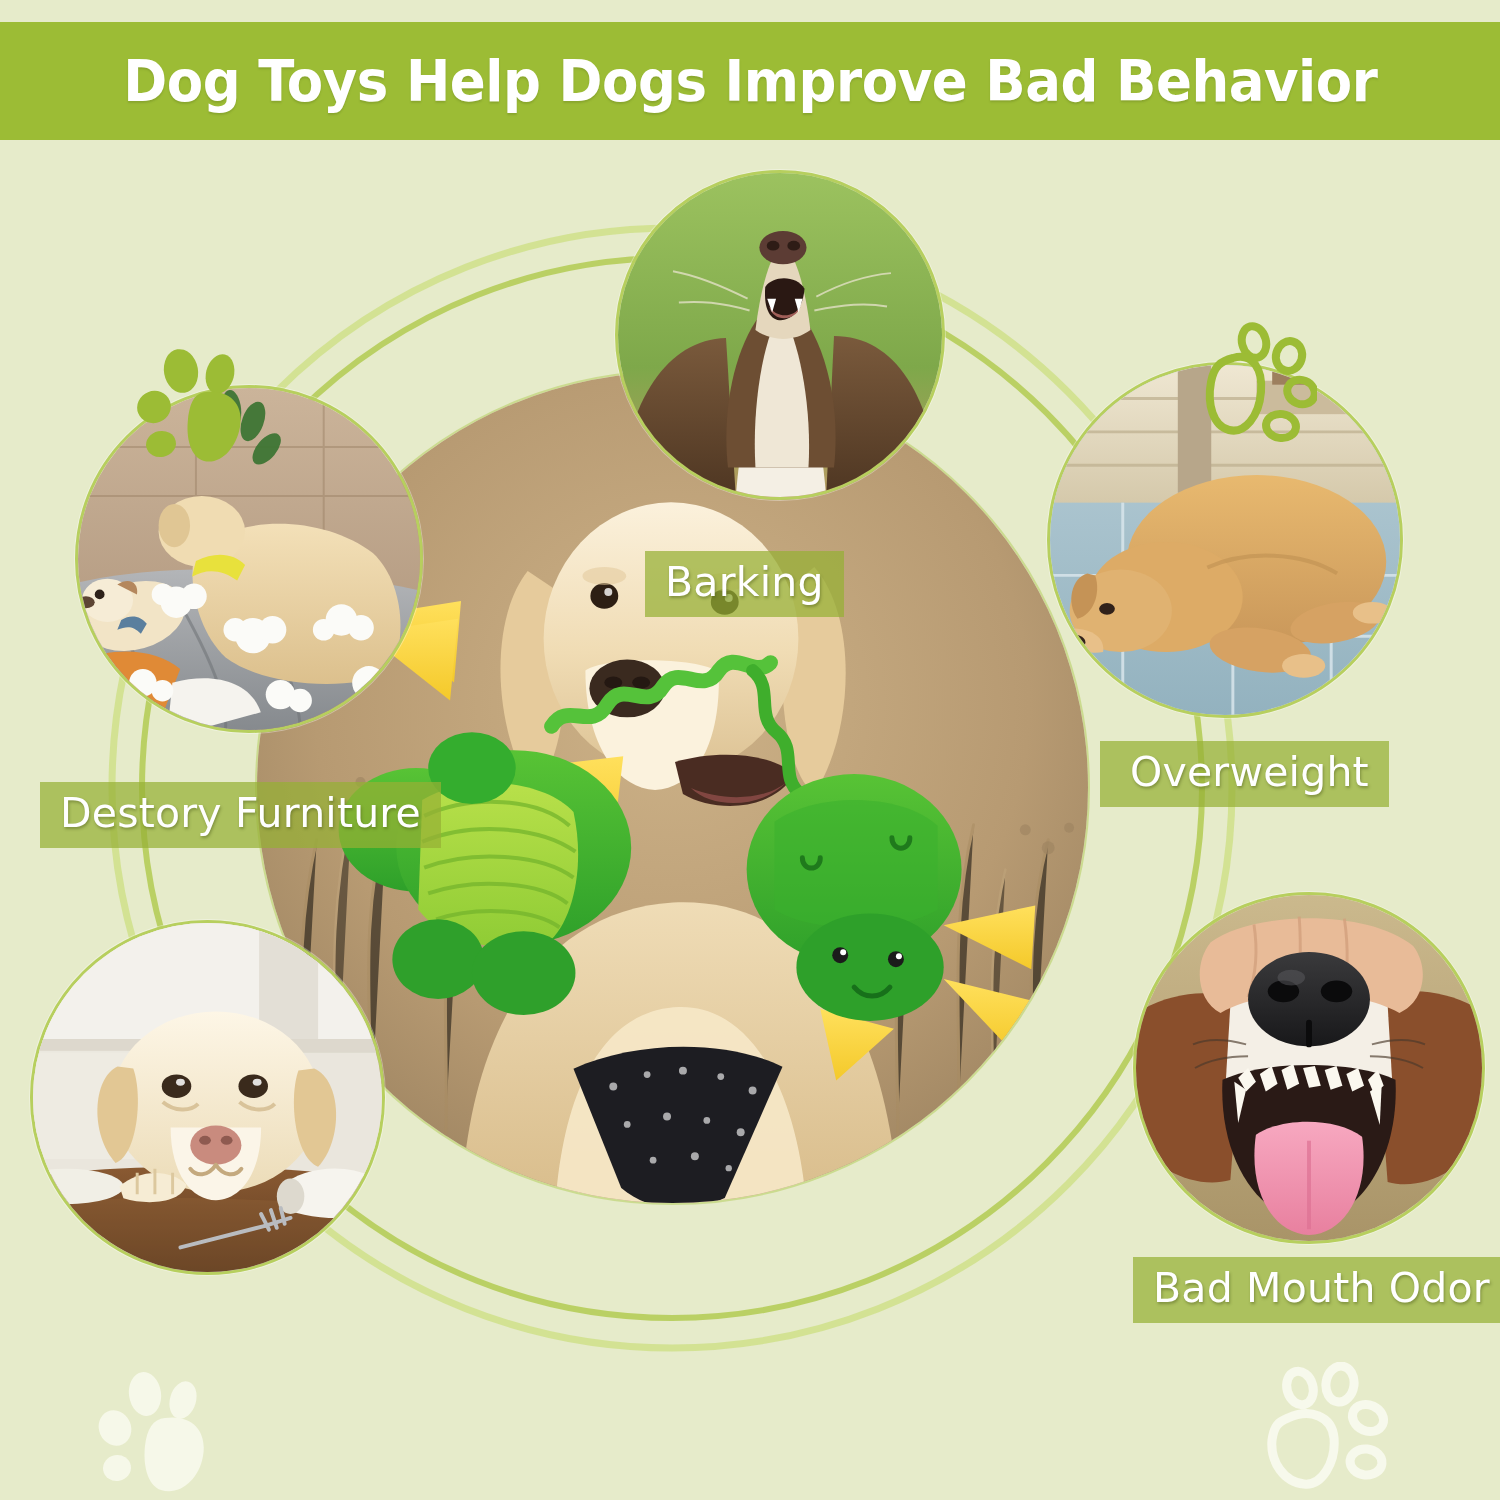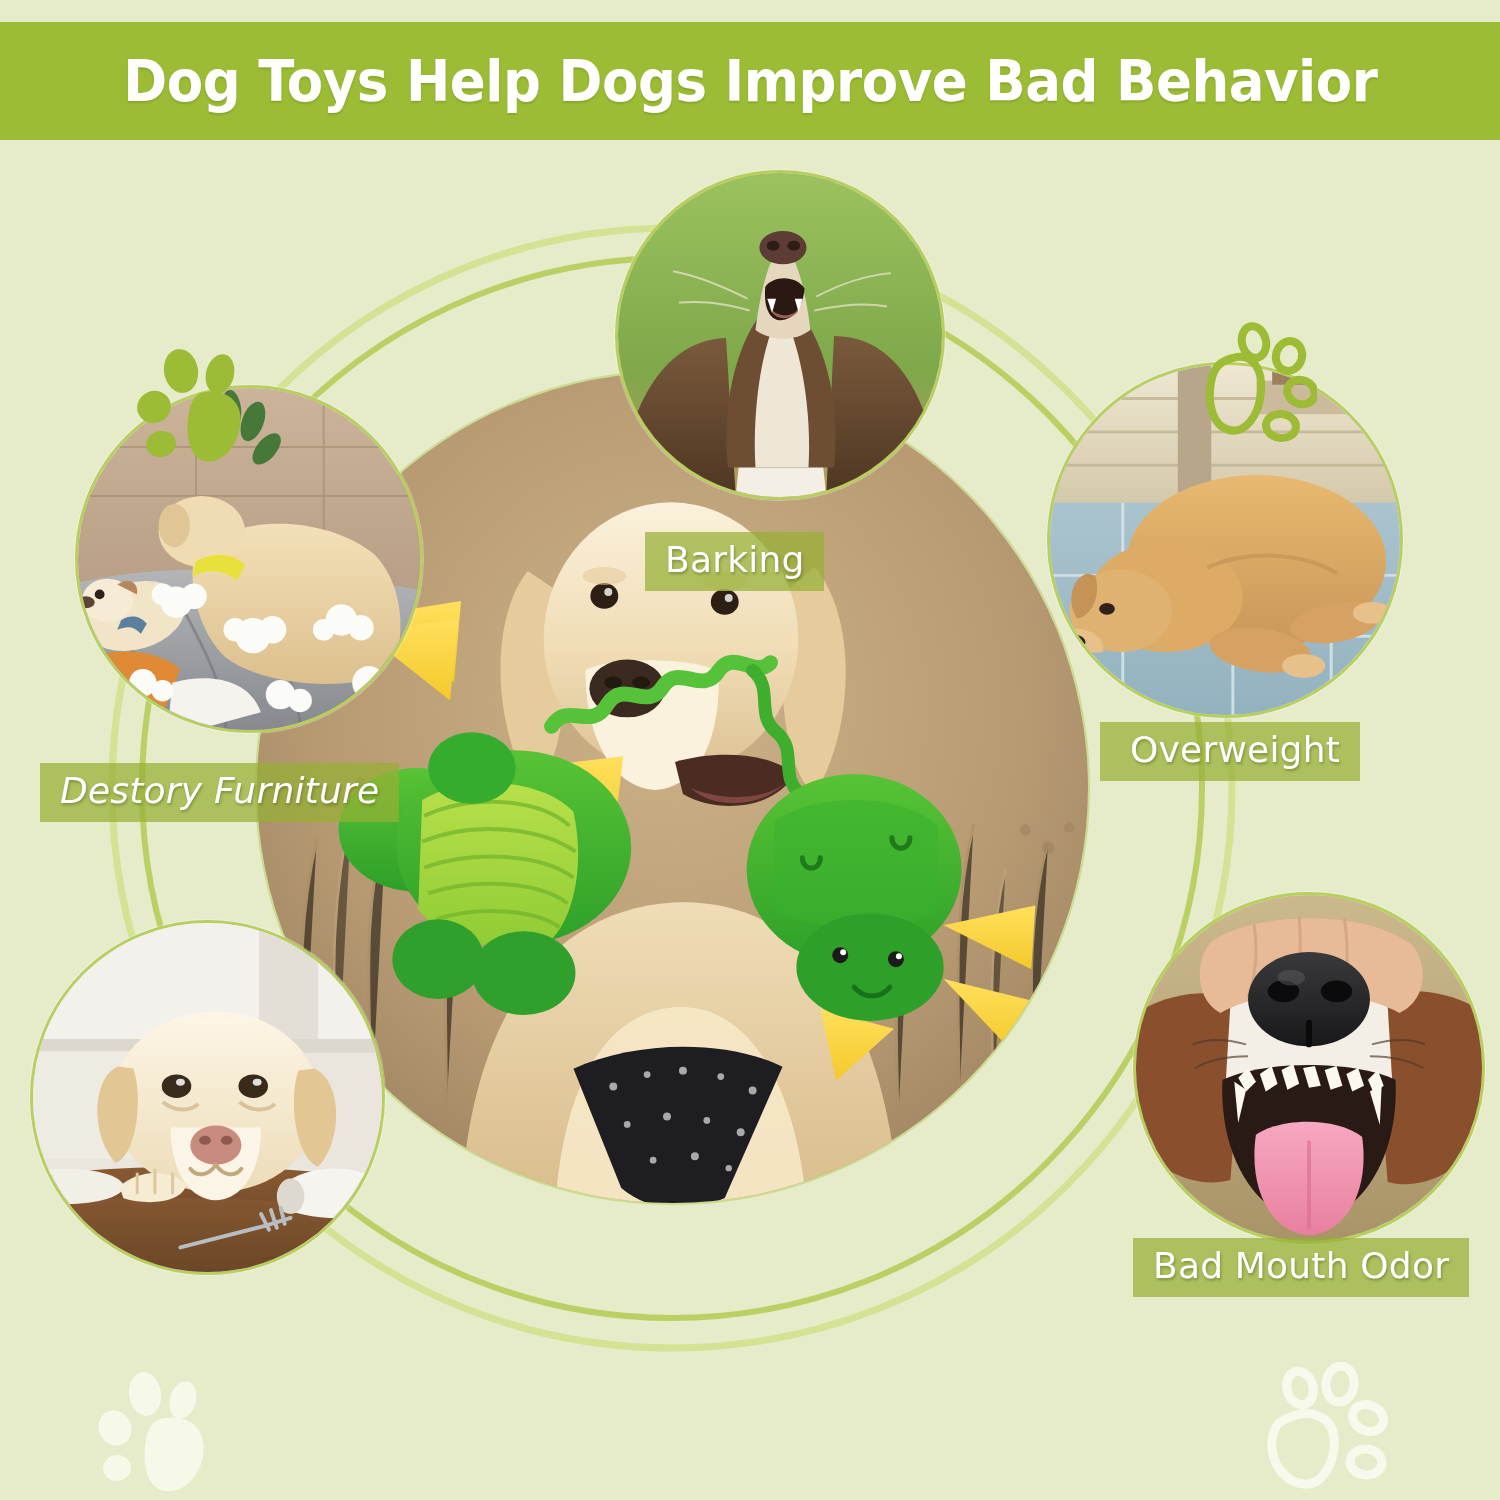--- a/index.html
+++ b/index.html
@@ -46,28 +46,29 @@
   #c-dest   { left:75px;  top:245px; width:348px; height:348px; }
   #c-over   { left:1047px;top:222px; width:356px; height:356px; }
   #c-bored  { left:30px;  top:780px; width:355px; height:355px; }
   #c-odor   { left:1133px;top:752px; width:352px; height:352px; }
 
   
   .lbl {
     position:absolute; display:flex; align-items:center;
     background:rgba(150,176,53,.72);
     color:#ffffff;
-    font-size:36px; font-weight:400; letter-spacing:.2px;
+    font-size:41px; font-weight:400; letter-spacing:.2px;
     padding:7px 20px 11px 20px;
     white-space:nowrap;
     text-shadow:1px 2px 3px rgba(70,85,25,.45);
     font-family:"DejaVu Sans", sans-serif;
+    margin-top:19px;
   }
   #l-bark  { left:645px;  top:392px;  }
-  #l-dest  { left:40px;   top:623px;font-style:italic;  }
+  #l-dest  { left:40px;   top:623px;  }
   #l-over  { left:1100px; top:582px;padding-left:30px;  }
   #l-bored { left:5px;    top:1120px; }
   #l-odor  { left:1133px; top:1098px; }
 
   
   .paw { position:absolute; }
   #paw-tl { left:136px;  top:205px; width:125px; height:120px; }
   #paw-tr { left:1197px; top:182px; width:120px; height:122px; }
   #paw-bl { left:95px;   top:1232px;width:135px; height:125px; }
   #paw-br { left:1258px; top:1222px;width:150px; height:140px; }

